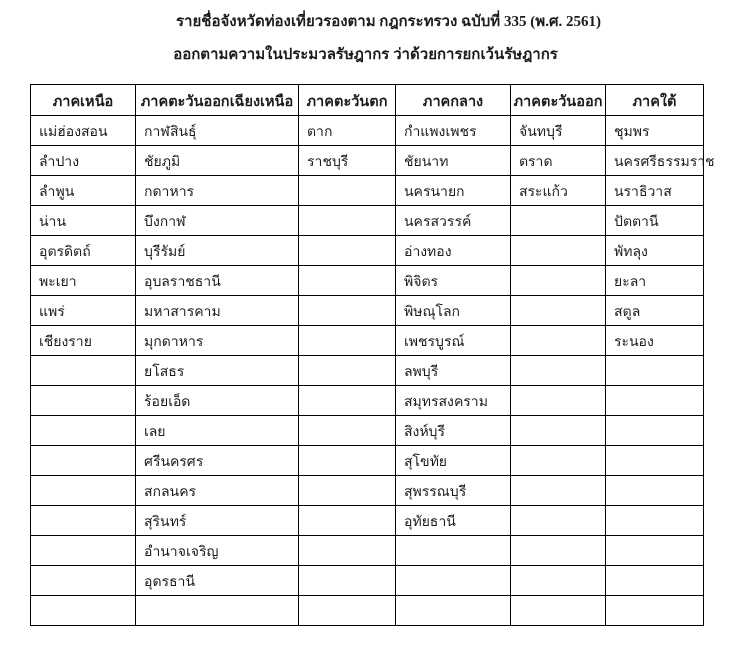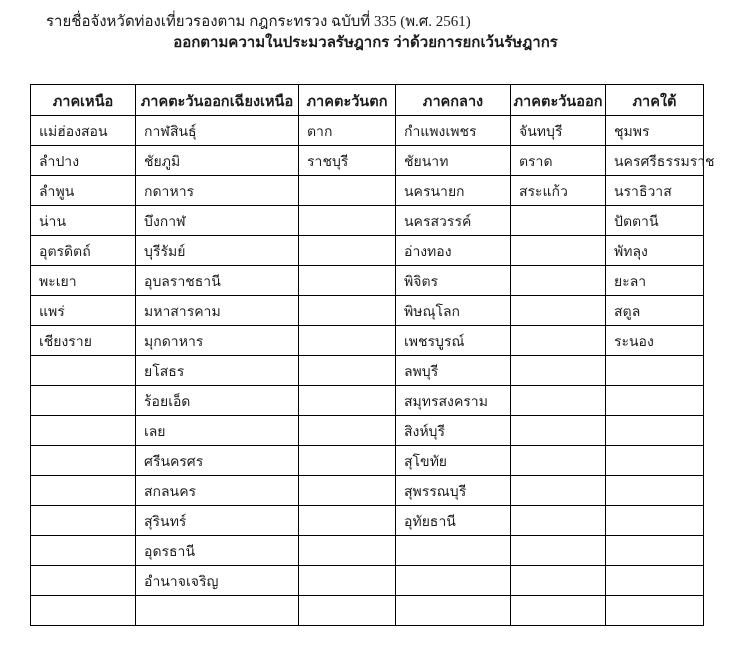--- a/index.html
+++ b/index.html
@@ -6,24 +6,24 @@
   html, body {
     width: 731px; height: 664px;
     background: #ffffff;
     overflow: hidden;
     font-family: "Liberation Serif", "DejaVu Serif", serif;
     color: #1b1b1b;
   }
   .page { position: relative; width: 731px; height: 664px; background: #ffffff; }
   .doc-title {
     position: absolute; top: 10px; left: 0; width: 731px;
-    font-weight: normal; font-size: 15px; line-height: 22px; padding-left: 46px;
+    text-align: center; font-weight: bold; font-size: 15px; line-height: 22px; padding-left: 46px;
   }
   .doc-subtitle {
-    position: absolute; top: 31px; left: 0; width: 731px;
+    position: absolute; top: 43px; left: 0; width: 731px;
     text-align: center; font-weight: bold; font-size: 15px; line-height: 22px;
   }
   table.provinces {
     position: absolute; top: 84px; left: 30px;
     width: 673px;
     border-collapse: collapse;
     table-layout: fixed;
   }
   table.provinces col.c1 { width: 105px; }
   table.provinces col.c2 { width: 163px; }
@@ -185,29 +185,29 @@
         <tr>
           <td></td>
           <td>สุรินทร์</td>
           <td></td>
           <td>อุทัยธานี</td>
           <td></td>
           <td></td>
         </tr>
         <tr>
           <td></td>
+          <td>อำนาจเจริญ</td>
+          <td></td>
+          <td></td>
+          <td></td>
+          <td></td>
+        </tr>
+        <tr>
+          <td></td>
           <td>อุดรธานี</td>
-          <td></td>
-          <td></td>
-          <td></td>
-          <td></td>
-        </tr>
-        <tr>
-          <td></td>
-          <td>อำนาจเจริญ</td>
           <td></td>
           <td></td>
           <td></td>
           <td></td>
         </tr>
         <tr>
           <td></td>
           <td></td>
           <td></td>
           <td></td>

